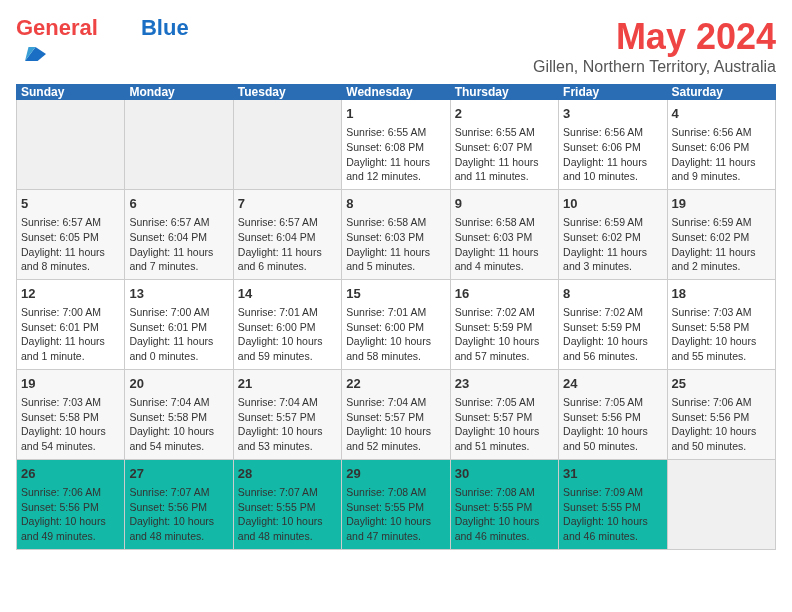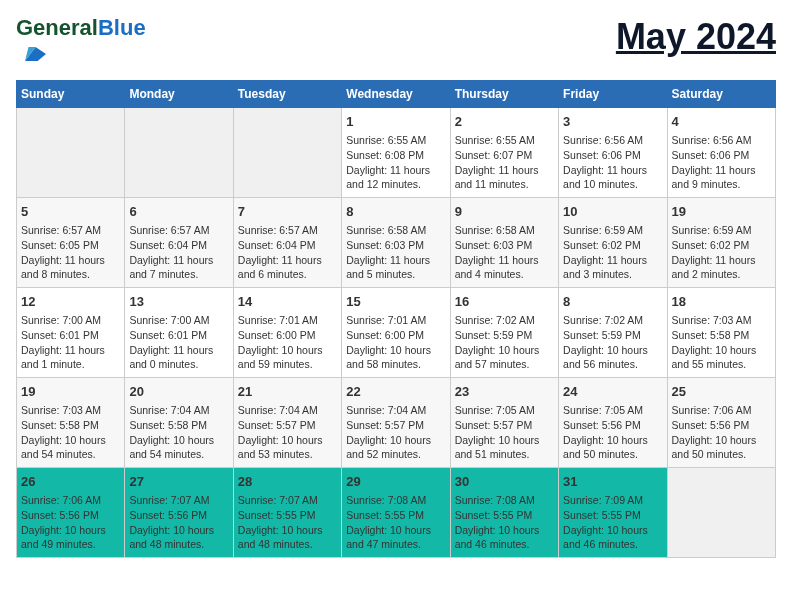--- a/index.html
+++ b/index.html
@@ -18,49 +18,48 @@
     }
     .logo {
       display: flex;
       align-items: center;
     }
     .logo-text {
       font-size: 22px;
       font-weight: bold;
       line-height: 1.1;
     }
-    .logo-general { color: #14532d; }
-    .logo-blue { color: #1a6fc4; }
+    .logo-general { color: #ef4444; }
+    .logo-blue { color: #1a6fc4; padding-left: 43px; }
     .logo-icon {
       width: 28px;
       height: 28px;
       margin-left: 2px;
     }
     .title-block {
       text-align: right;
     }
     .main-title {
       font-size: 36px;
       font-weight: bold;
-      color: #0f172a;
-      text-decoration: underline;
+      color: #ef4444;
     }
     .subtitle {
       font-size: 16px;
       color: #555;
     }
     table {
       width: 100%;
       border-collapse: collapse;
       font-size: 11px;
     }
     thead tr th {
       background-color: #2a6db5;
       color: #fff;
-      padding: 6px 4px;
+      padding: 0 4px;
       text-align: left;
       font-size: 12px;
       font-weight: bold;
       border: 1px solid #2a6db5;
     }
     tbody tr td {
       vertical-align: top;
       padding: 5px 4px;
       border: 1px solid #ccc;
       color: #333;
@@ -97,20 +96,21 @@
         <span class="logo-general">General</span><span class="logo-blue">Blue</span>
       </div>
       <svg class="logo-icon" viewBox="0 0 40 30">
         <polygon points="10,25 25,5 40,15 28,25" fill="#1a6fc4"></polygon>
         <polygon points="10,25 25,5 15,5" fill="#3a9fd5"></polygon>
       </svg>
     </div>
   </div>
   <div class="title-block">
     <div class="main-title">May 2024</div>
+    <div class="subtitle">Gillen, Northern Territory, Australia</div>
   </div>
 </div>
 
 <table>
   <thead>
     <tr>
     <th>Sunday</th>
         <th>Monday</th>
         <th>Tuesday</th>
         <th>Wednesday</th>

